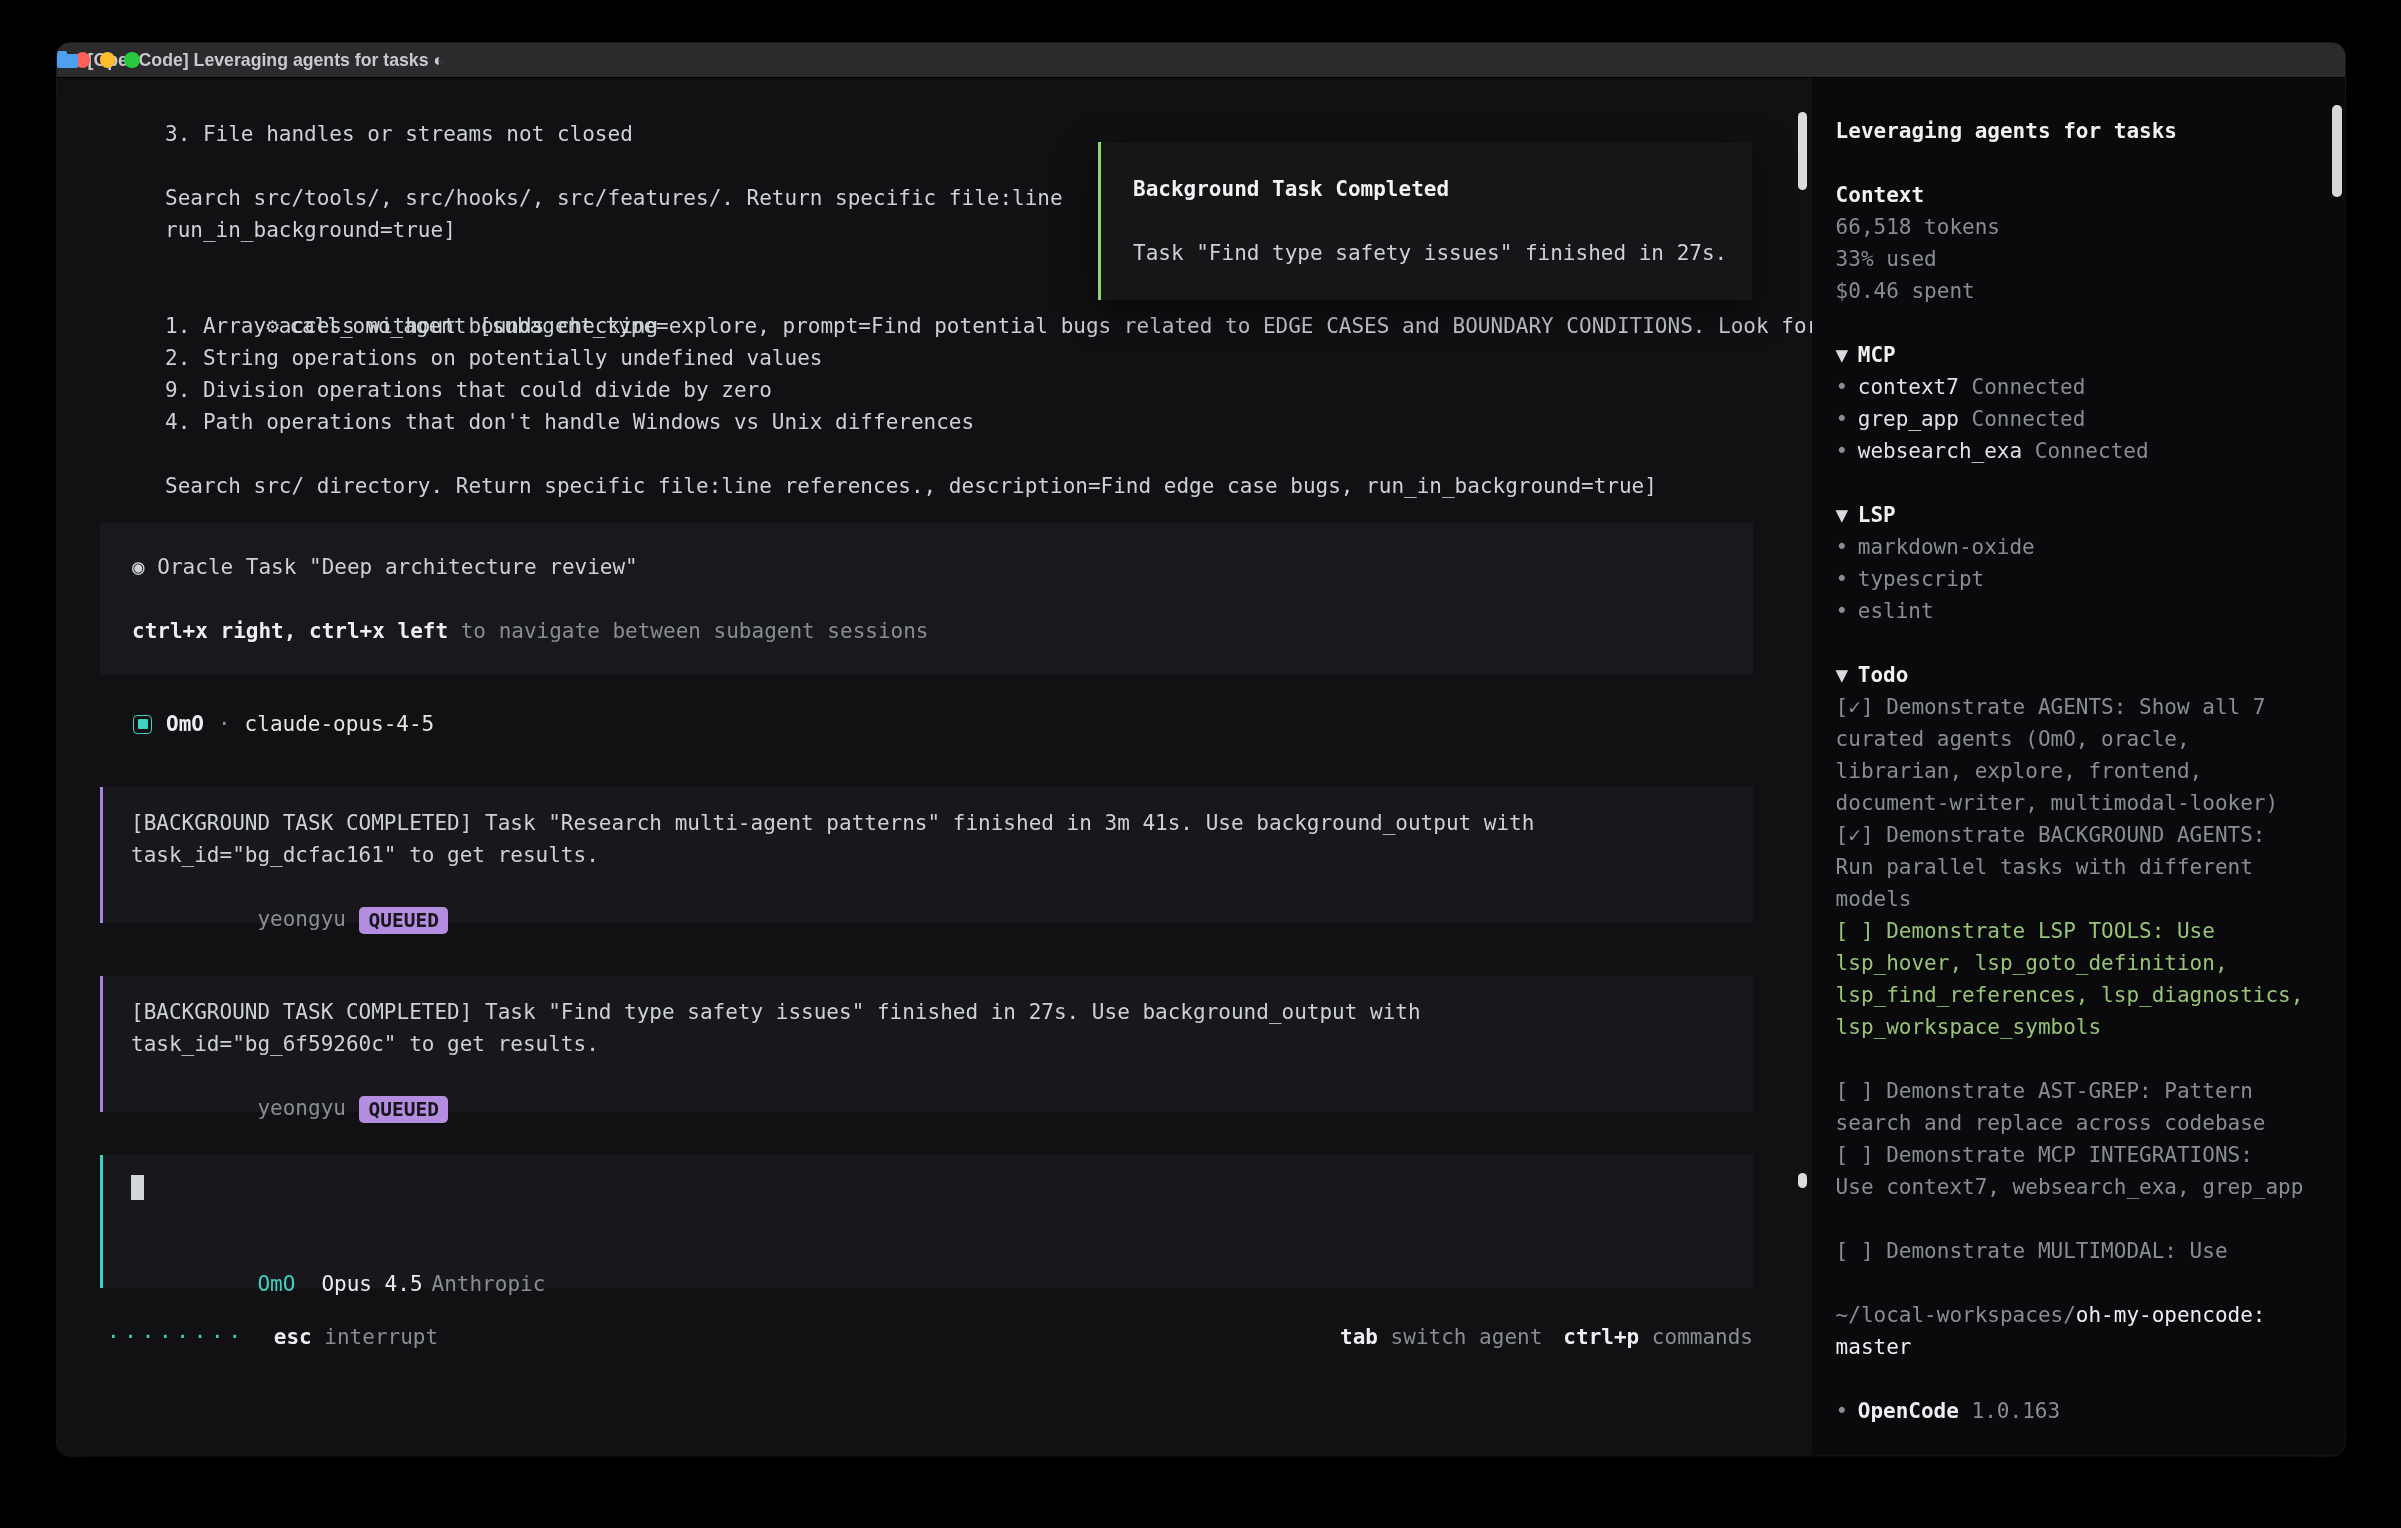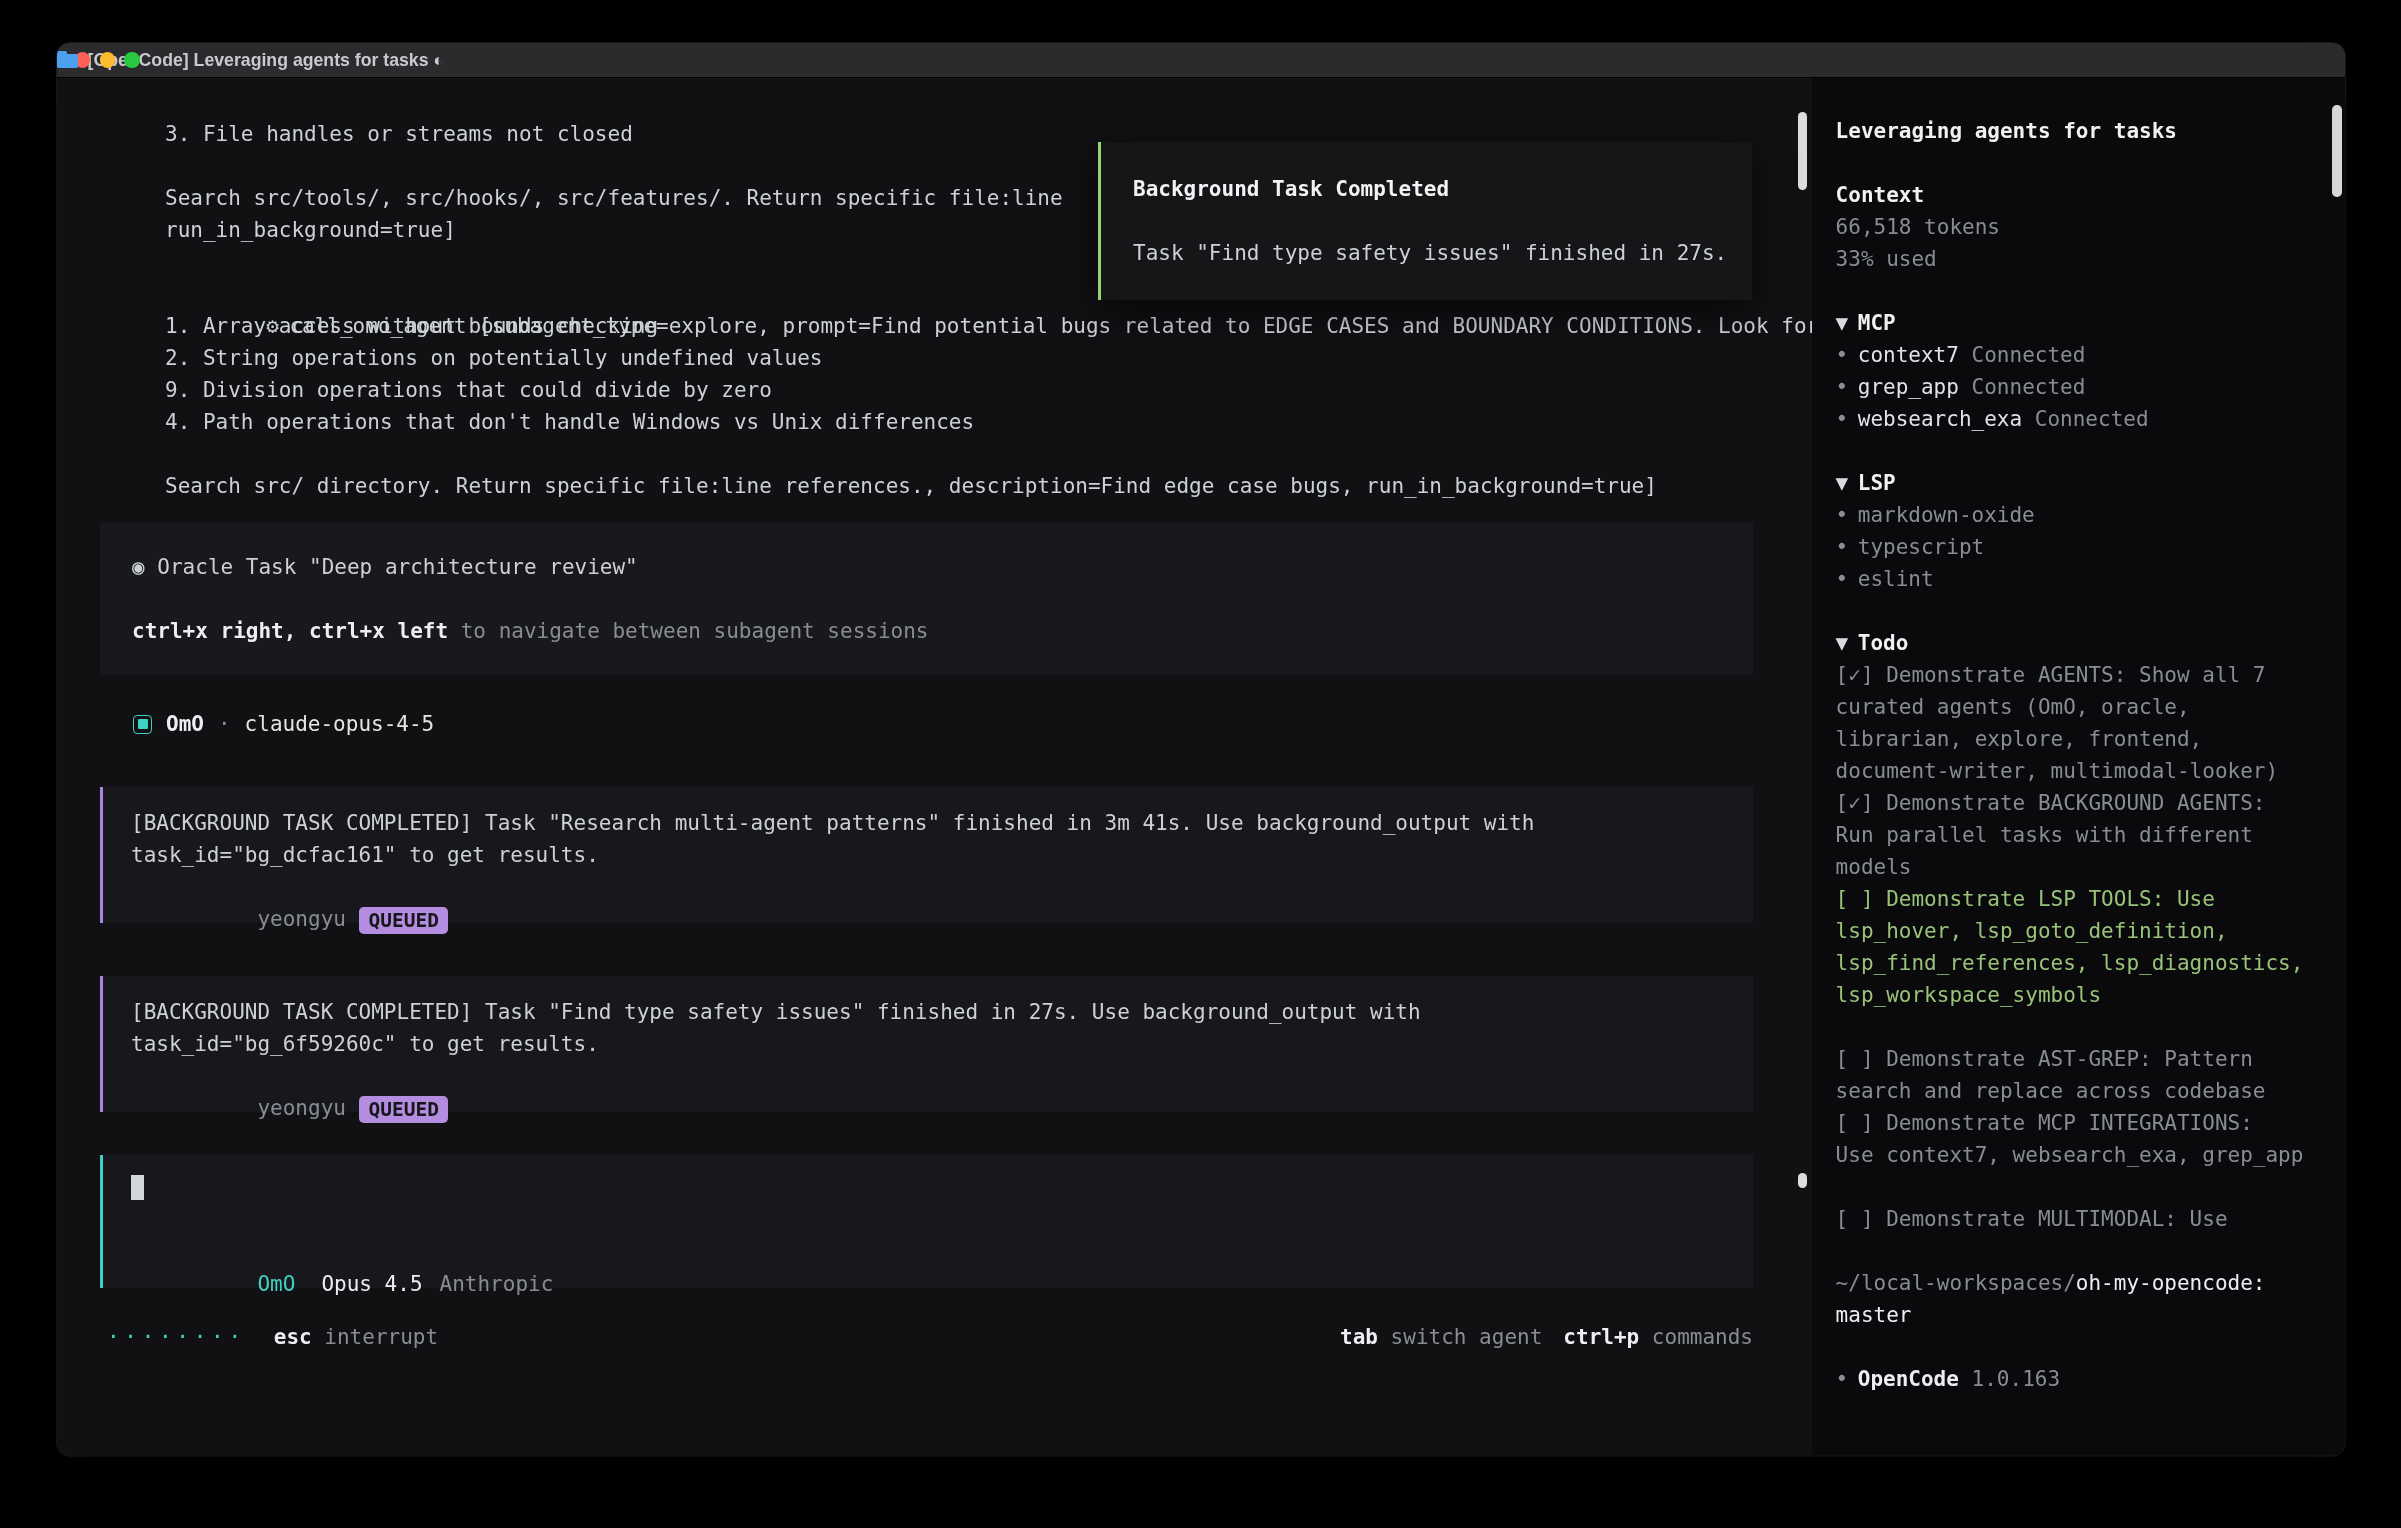--- a/index.html
+++ b/index.html
@@ -42,21 +42,21 @@
   .author { color:#878d95; margin-right:13px; }
   .badge { display:inline-block; background:#b48ce0; color:#17171b; font-weight:bold; font-size:19.5px;
            line-height:27px; padding:0 9.5px; border-radius:4.7px; vertical-align:middle; }
 
   .inputbox { background:#18181c; border-left:3.5px solid #3fd2c2; margin:43px 59px 0 43px; padding:16.5px 0 20px 28px; }
   .cursor-row { height:32px; display:flex; align-items:center; }
   .cursor { width:13px; height:25px; background:#d2d6da; }
   .input-gap { height:32px; }
   .input-meta { height:32px; white-space:pre; }
   .meta-agent { color:#3fd2c2; margin-right:26px; }
-  .meta-model { color:#eceef1; margin-right:17px; }
+  .meta-model { color:#eceef1; margin-right:9px; }
   .meta-provider { color:#878d95; }
 
   .statusbar { display:flex; align-items:center; margin-top:33px; padding:0 59px 0 50px; height:32px; }
   .spinner { color:#3fd2c2; letter-spacing:4.7px; margin-right:28px; }
   .key { color:#eceef1; font-weight:bold; }
   .lbl { color:#878d95; }
   .kv { white-space:pre; }
   .sb-right { margin-left:auto; display:flex; gap:21px; }
 
   .notification { position:absolute; left:1041px; top:64px; width:654px; z-index:5; background:#161619;
@@ -178,20 +178,21 @@
       <div class="m-thumb2"></div>
     </div>
 
     <div class="sidebar">
       <div class="sb-row sb-title">Leveraging agents for tasks</div>
       <div class="gap"></div>
 
       <div class="sb-row heading">Context</div>
       <div class="sb-row">66,518 tokens</div>
       <div class="sb-row">33% used</div>
+      <div class="sb-row">$0.46 spent</div>
       <div class="gap"></div>
 
       <div class="sb-row heading-row"><span class="tri">▼</span><span class="heading">MCP</span></div>
       <div class="sb-row"><span class="bullet">•</span><span class="item-name">context7</span> <span>Connected</span></div>
       <div class="sb-row"><span class="bullet">•</span><span class="item-name">grep_app</span> <span>Connected</span></div>
       <div class="sb-row"><span class="bullet">•</span><span class="item-name">websearch_exa</span> <span>Connected</span></div>
       <div class="gap"></div>
 
       <div class="sb-row heading-row"><span class="tri">▼</span><span class="heading">LSP</span></div>
       <div class="sb-row"><span class="bullet">•</span><span>markdown-oxide</span></div>

